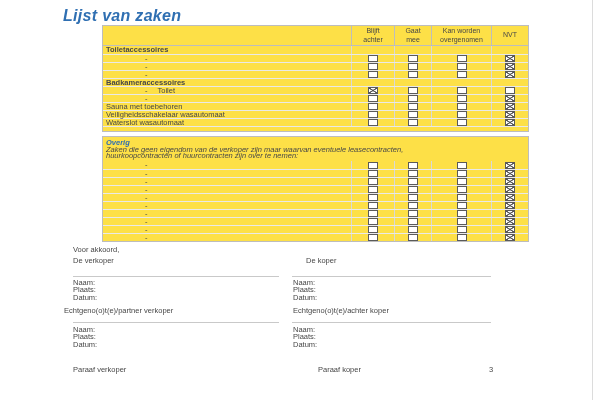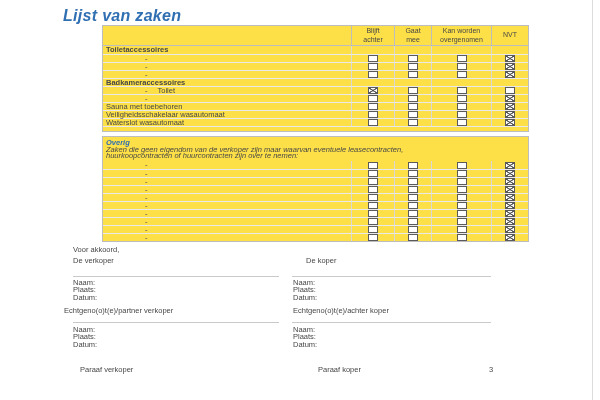--- a/index.html
+++ b/index.html
@@ -58,21 +58,21 @@
   #sig-line-1-left { left:73px;  top:276px; width:206px; }
   #sig-line-1-right{ left:292px; top:276px; width:199px; }
   #seller-fields-1 { left:73px;  top:279px; }
   #buyer-fields-1  { left:293px; top:279px; }
   #seller-partner  { left:64px;  top:307px; }
   #buyer-partner   { left:293px; top:307px; }
   #sig-line-2-left { left:73px;  top:322px; width:206px; }
   #sig-line-2-right{ left:292px; top:322px; width:199px; }
   #seller-fields-2 { left:73px;  top:326px; }
   #buyer-fields-2  { left:293px; top:326px; }
-  #seller-initials { left:73px;  top:366px;margin-left:7px; }
+  #seller-initials { left:73px;  top:366px; }
   #buyer-initials  { left:318px; top:366px; }
   #page-number     { left:489px; top:366px; }
 </style>
 </head>
 <body>
 
 <div class="page">
   <div class="page-edge-right"></div>
 
   <div class="doc-title">Lijst van zaken</div>

